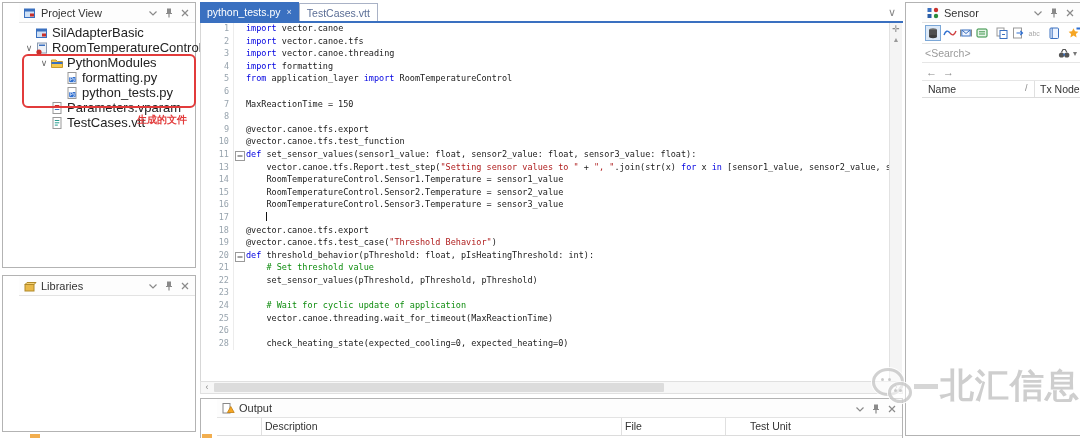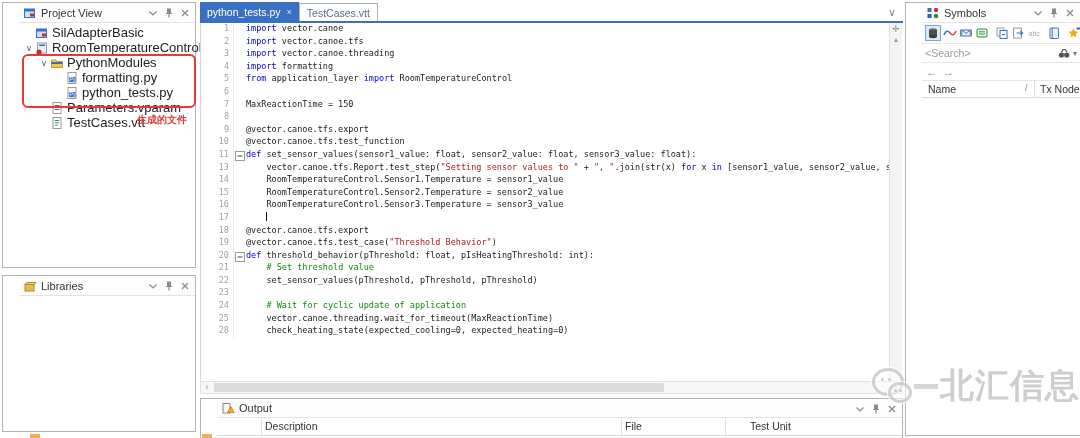--- a/index.html
+++ b/index.html
@@ -267,20 +267,21 @@
     <div class="cl"><span class="num">19</span><span class="foldcol"></span><span class="codetxt"><span class="tok-p">@vector.canoe.tfs.test_case(</span><span class="tok-s">"Threshold Behavior"</span><span class="tok-p">)</span></span></div>
     <div class="cl"><span class="num">20</span><span class="foldcol"><svg width="10" height="10" viewBox="0 0 10 10">
           <rect x=".5" y=".5" width="9" height="9" fill="#fff" stroke="#9a9a9a"></rect>
           <path d="M2.5 5 h5" stroke="#444"></path>
         </svg></span><span class="codetxt"><span class="tok-k">def</span><span class="tok-p"> threshold_behavior(pThreshold: float, pIsHeatingThreshold: int):</span></span></div>
     <div class="cl"><span class="num">21</span><span class="foldcol"></span><span class="codetxt"><span class="tok-p">    </span><span class="tok-c"># Set threshold value</span></span></div>
     <div class="cl"><span class="num">22</span><span class="foldcol"></span><span class="codetxt"><span class="tok-p">    set_sensor_values(pThreshold, pThreshold, pThreshold)</span></span></div>
     <div class="cl"><span class="num">23</span><span class="foldcol"></span><span class="codetxt"></span></div>
     <div class="cl"><span class="num">24</span><span class="foldcol"></span><span class="codetxt"><span class="tok-p">    </span><span class="tok-c"># Wait for cyclic update of application</span></span></div>
     <div class="cl"><span class="num">25</span><span class="foldcol"></span><span class="codetxt"><span class="tok-p">    vector.canoe.threading.wait_for_timeout(MaxReactionTime)</span></span></div>
+    <div class="cl"><span class="num">26</span><span class="foldcol"></span><span class="codetxt"></span></div>
     <div class="cl"><span class="num">28</span><span class="foldcol"></span><span class="codetxt"><span class="tok-p">    check_heating_state(expected_cooling=0, expected_heating=0)</span></span></div>
   </div>
 <div class="vscroll">
   <div class="grip">✛</div>
   <div class="uparr">▲</div>
 </div>
 <div class="hscroll">
   <div class="arrow" style="left:0;">‹</div>
   <div class="thumb"></div>
   <div class="arrow" style="right:0;">›</div>
@@ -328,21 +329,21 @@
 <div class="panel" style="left:905px;top:2px;width:175px;height:434px;border-right:none;">
   <div class="titlebar">
     <span class="ticon" id="ic-symbols">
         <svg width="14" height="14" viewBox="0 0 14 14">
           <rect x="1.5" y="2" width="4" height="4" fill="#3a70c0"></rect>
           <rect x="1.5" y="8" width="4" height="4" fill="#2b5fa8"></rect>
           <circle cx="10" cy="4" r="2.2" fill="#c9302c"></circle>
           <circle cx="10" cy="10" r="2.2" fill="#2c8c3c"></circle>
         </svg>
       </span>
-    <span class="tlabel">Symbols</span>
+    <span class="tlabel">Sensor</span>
     <span class="winctl">
       <span id="sy-chev">
           <svg width="14" height="14" viewBox="0 0 14 14">
             <path d="M3.5 5.5 L7 9 l3.5-3.5" stroke="#8a8a8a" fill="none" stroke-width="1.2"></path>
           </svg>
         </span>
       <span id="sy-pin">
           <svg width="14" height="14" viewBox="0 0 14 14">
             <rect x="5" y="2.5" width="4" height="4.5" fill="#8a8a8a"></rect>
             <path d="M4 7.5 h6 M7 7.5 v4" stroke="#8a8a8a" stroke-width="1.2"></path>

